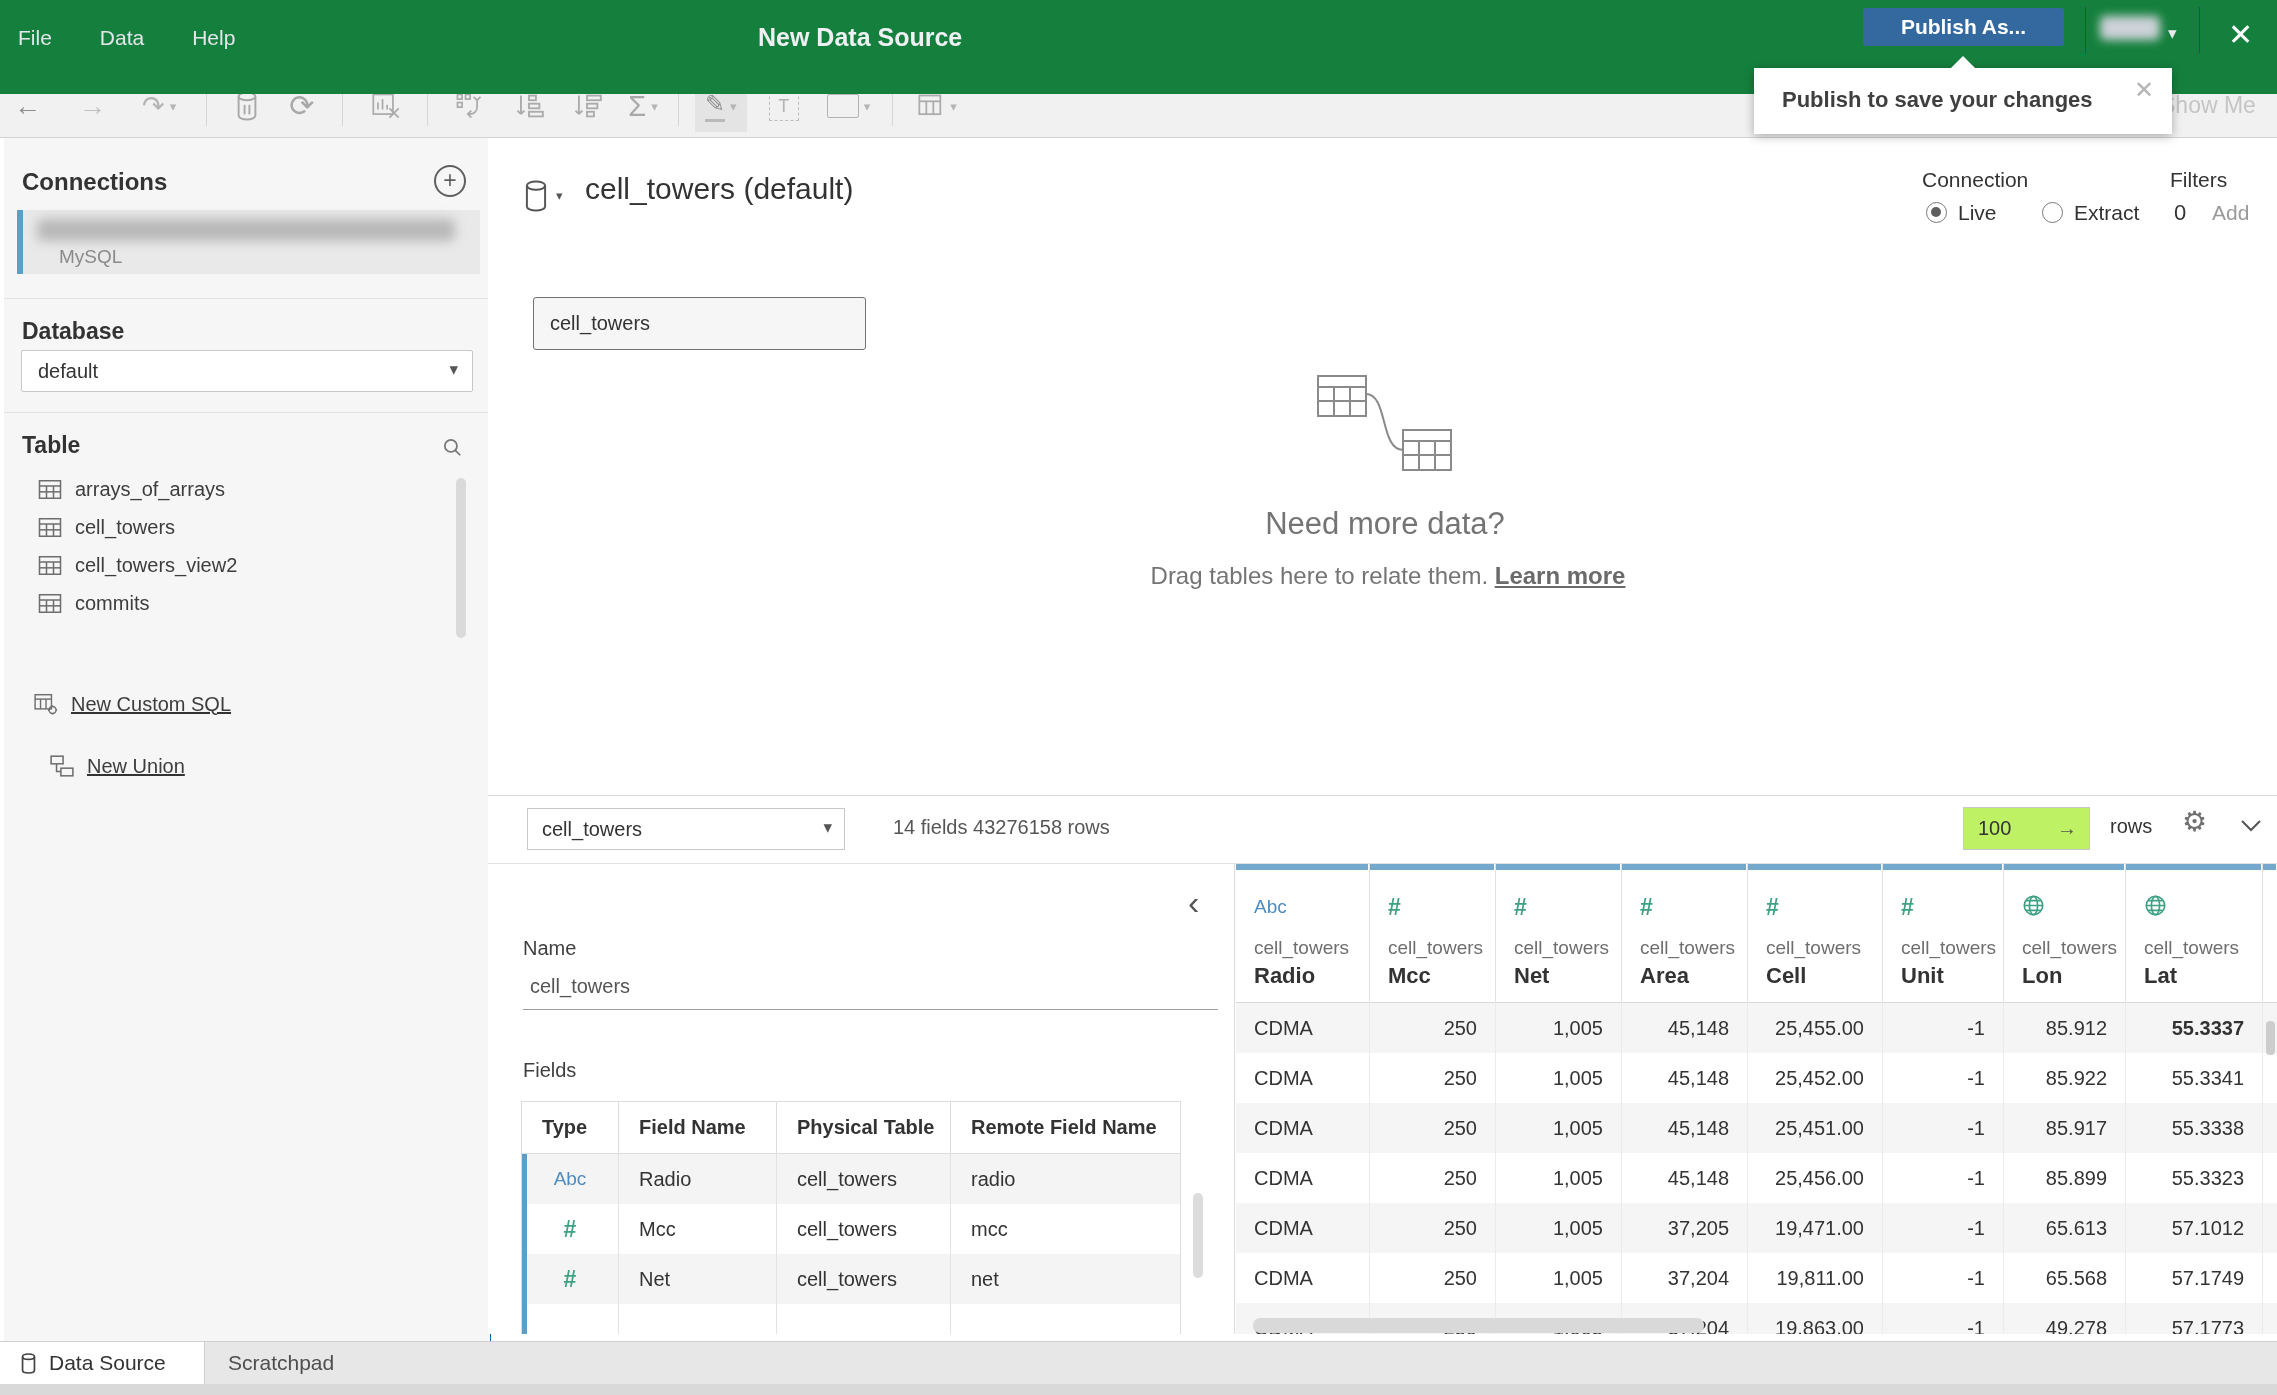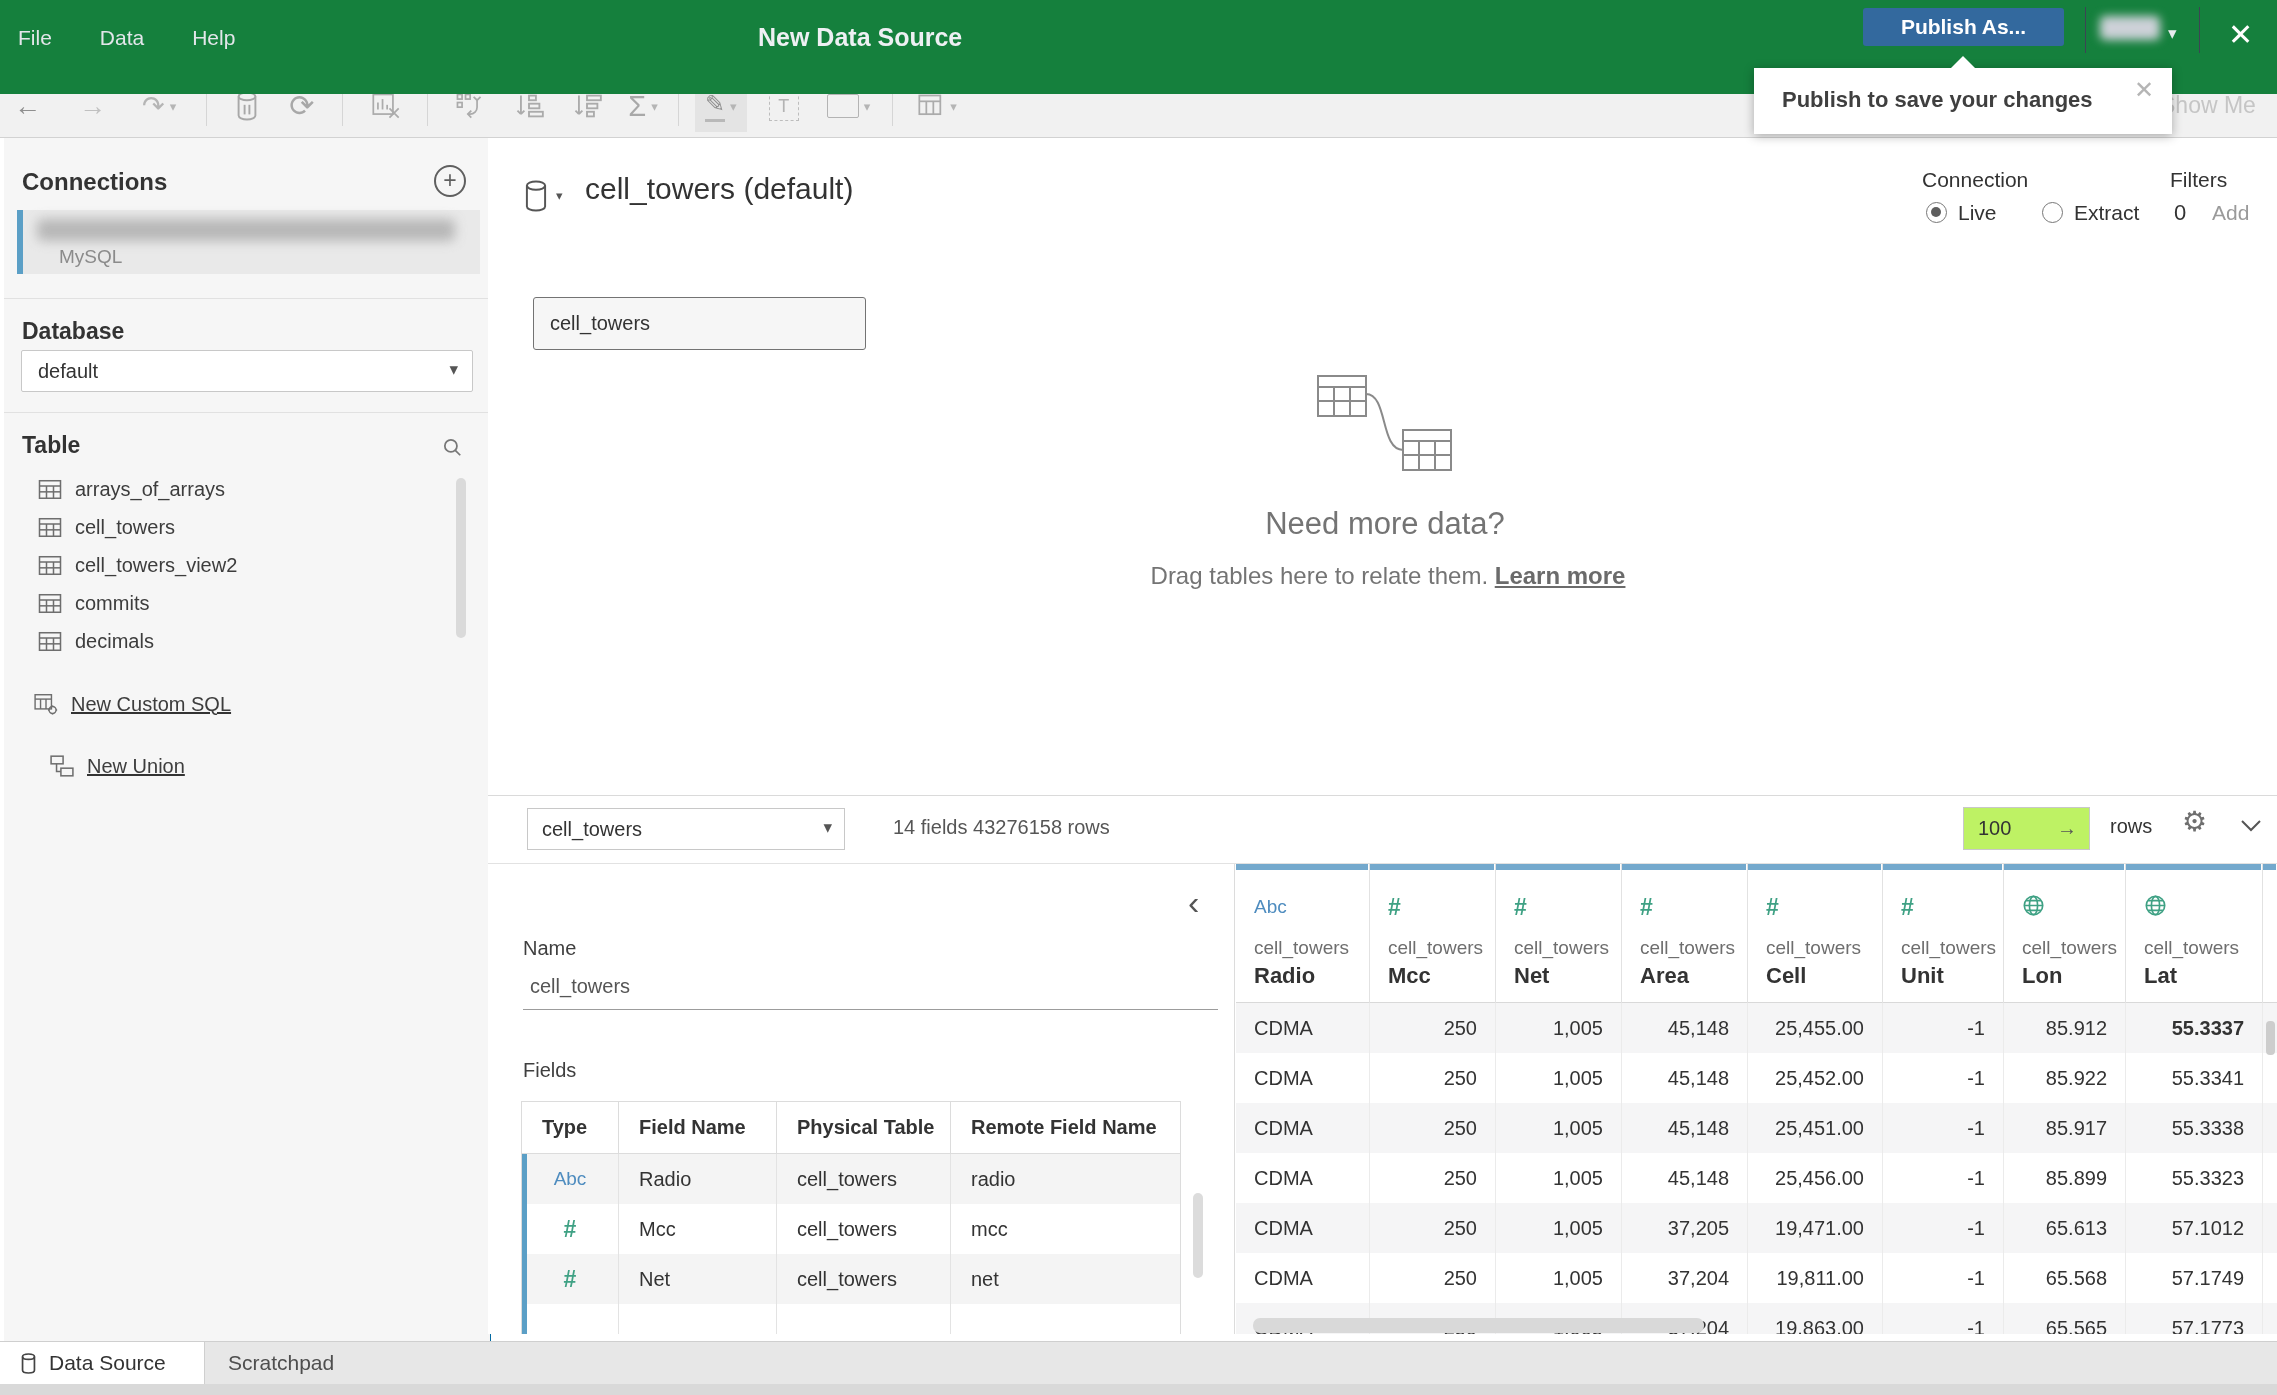--- a/index.html
+++ b/index.html
@@ -350,34 +350,20 @@
                 <rect x="1" y="1.5" width="18" height="15"></rect>
                 <line x1="1" y1="6" x2="19" y2="6"></line>
                 <line x1="1" y1="11" x2="19" y2="11"></line>
                 <line x1="7" y1="6" x2="7" y2="16.5"></line>
                 <line x1="13" y1="6" x2="13" y2="16.5"></line>
               </g>
             </svg>
           </span>
           <span class="tbl-label">commits</span>
         </div>
-        <div class="tbl-item">
-          <span class="tbl-ico">
-            <svg width="24" height="21" viewBox="0 0 20 18">
-              <g stroke="#6e6e6e" stroke-width="1.3" fill="none">
-                <rect x="1" y="1.5" width="18" height="15"></rect>
-                <line x1="1" y1="6" x2="19" y2="6"></line>
-                <line x1="1" y1="11" x2="19" y2="11"></line>
-                <line x1="7" y1="6" x2="7" y2="16.5"></line>
-                <line x1="13" y1="6" x2="13" y2="16.5"></line>
-              </g>
-            </svg>
-          </span>
-          <span class="tbl-label">decimals</span>
-        </div>
       </div>
     <div class="sb-scroll"></div>
     <div class="sb-action" style="top:546px;">
       <span class="ico">
         <svg width="24" height="22" viewBox="0 0 22 20">
             <g stroke="#6e6e6e" stroke-width="1.3" fill="none">
               <rect x="1" y="1.5" width="15" height="13"></rect>
               <line x1="1" y1="5.5" x2="16" y2="5.5"></line>
               <line x1="6" y1="5.5" x2="6" y2="14.5"></line>
               <line x1="11" y1="5.5" x2="11" y2="14.5"></line>
@@ -670,21 +656,21 @@
           <div class="gcell num" style="width: 137px;">57.1749</div>
           <div class="gcell" style="width: 14px; border-right: none;"></div>
         </div>
         <div class="grow odd">
           <div class="gcell str" style="width: 134px;">CDMA</div>
           <div class="gcell num" style="width: 126px;">250</div>
           <div class="gcell num" style="width: 126px;">1,005</div>
           <div class="gcell num" style="width: 126px;">37,204</div>
           <div class="gcell num" style="width: 135px;">19,863.00</div>
           <div class="gcell num" style="width: 121px;">-1</div>
-          <div class="gcell num" style="width: 122px;">65.565</div>
+          <div class="gcell num" style="width: 122px;">49.278</div>
           <div class="gcell num" style="width: 137px;">57.1773</div>
           <div class="gcell" style="width: 14px; border-right: none;"></div>
         </div>
       </div>
     <div class="grid-vscroll"></div>
   </section>
   <div class="hscroll-thumb"></div>
 
   <footer class="tabs">
     <div class="tab-active">

